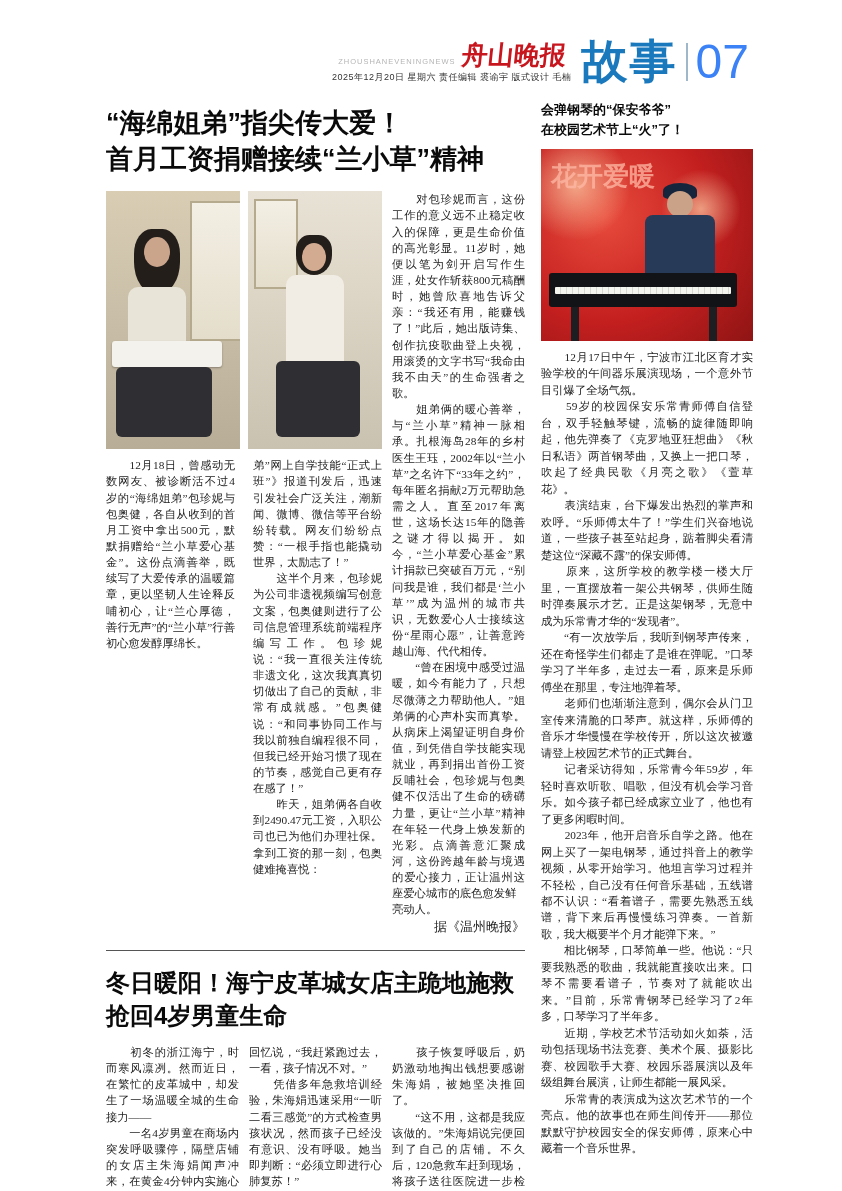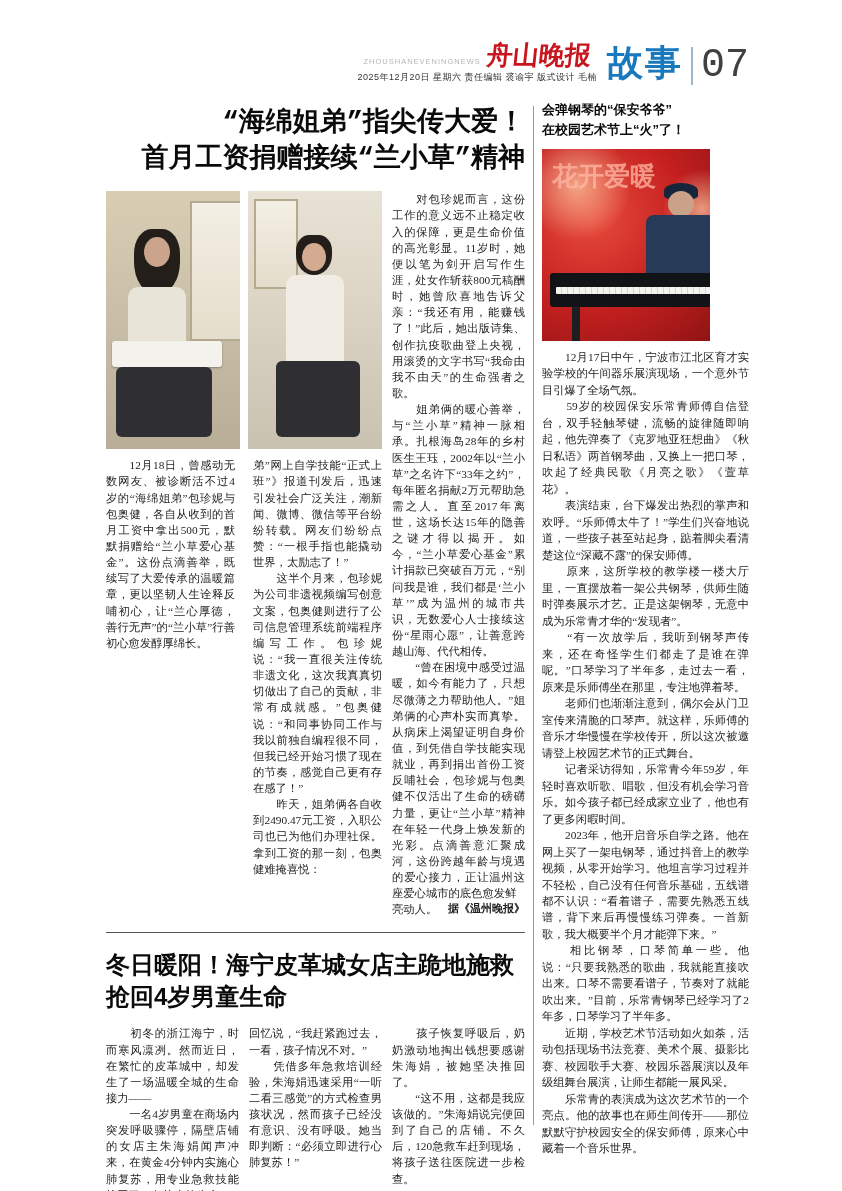--- a/index.html
+++ b/index.html
@@ -12,55 +12,55 @@
     color: #1d1d1d; overflow: hidden;
   }
   
   .masthead { display: flex; justify-content: flex-end; align-items: flex-end; gap: 10px; height: 52px; }
   .mast-left { text-align: right; padding-bottom: 2px; }
   .mast-row1 { display: flex; justify-content: center; align-items: baseline; gap: 6px; }
   .mast-en { font-family: "Liberation Sans", sans-serif; font-size: 7.5px; letter-spacing: 1px; color: #b5b5b5; }
   .mast-cn { font-family: "Liberation Sans", sans-serif; font-size: 26px; font-weight: bold; color: #c8161e; transform: skewX(-6deg); line-height: 1; }
   .date-line { font-family: "Liberation Sans", sans-serif; font-size: 9px; color: #333; margin-top: 3px; letter-spacing: .5px; }
   .section-badge { display: flex; align-items: center; gap: 8px; }
-  .section-name { font-family: Liberation Mono, monospace; font-size: 36px; font-weight: 900; color: #1a79bd; line-height: 1; letter-spacing: 2px; }
+  .section-name { font-family: Liberation Serif, serif; font-size: 46px; font-weight: 900; color: #1a79bd; line-height: 1; letter-spacing: 2px; }
   .badge-sep { width: 2px; height: 38px; background: #9fb8c9; }
-  .page-num { font-family: Liberation Mono, monospace; font-size: 40px; font-weight: 400; color: #404040; line-height: 1; }
+  .page-num { font-family: Liberation Sans, sans-serif; font-size: 48px; font-weight: 400; color: #3b82f6; line-height: 1; }
   
   .content { display: flex; margin-top: 14px; }
   .left-zone { width: 420px; }
   .vrule { width: 1px; background: #9a9a9a; margin: 6px 8px 78px 8px; }
   .sidebar { width: 212px; }
   
-  .main-headline { font-family: Liberation Mono, monospace; font-weight: 900; font-size: 27px; line-height: 1.32; color: #0a0a0a; letter-spacing: 0px; margin: 6px 0 14px 0; text-align: right; }
+  .main-headline { font-family: Liberation Sans, sans-serif; font-weight: 900; font-size: 27px; line-height: 1.32; color: #0a0a0a; letter-spacing: 0px; margin: 6px 0 14px 0; }
   .bottom-headline { font-family: "Liberation Sans", sans-serif; font-weight: 900; font-size: 24px; line-height: 1.35; color: #0a0a0a; margin: 16px 0 12px 0; }
   .sidebar-headline { font-family: "Liberation Sans", sans-serif; font-weight: 900; font-size: 13px; line-height: 1.5; color: #0a0a0a; margin-bottom: 10px; }
   
   .top-body { display: flex; gap: 10px; }
   .left-sub { width: 276px; }
   .photos { display: flex; gap: 8px; margin-bottom: 8px; }
   .cols2 { display: flex; gap: 18px; }
   .text-col { width: 133px; font-size: 11.3px; line-height: 1.43; text-align: justify; }
   .cols3 { display: flex; gap: 10px; }
   .para { margin: 0; }
   .sidebar .body-text { font-size: 11.3px; line-height: 1.46; text-align: justify; }
-  .attribution { float: right; font-weight: bold; font-family: "Liberation Sans", sans-serif; font-size: 11px; }
+  .attribution { float: right; font-weight: normal; font-family: "Liberation Sans", sans-serif; font-size: 13px; }
   .section-hr { border: none; border-top: 1px solid #555; margin: 14px 0 0 0; }
   
   .photo { position: relative; overflow: hidden; background: #cfc4ae; }
   .photo-main { width: 134px; height: 258px; }
   .ph1 { background: linear-gradient(180deg, #d9cdb4 0%, #cabfa8 45%, #b8ad96 100%); }
   .ph2 { background: linear-gradient(180deg, #e8e2d6 0%, #ddd6c6 40%, #c9c2b1 100%); }
   .ph-window { position: absolute; background: linear-gradient(180deg,#f3efe4,#e4ddcb); border: 2px solid #b5a98e; }
   .ph-head { position: absolute; border-radius: 50%; background: #2a2320; }
   .ph-hair { position: absolute; background: #241e1b; border-radius: 45% 45% 60% 60%; }
   .ph-body { position: absolute; border-radius: 10px 10px 4px 4px; }
   .ph-tray { position: absolute; background: #f4f2ec; border-radius: 3px; box-shadow: 0 1px 2px rgba(0,0,0,.3); }
   .ph-chair { position: absolute; background: #2e2e33; border-radius: 6px; }
-  .photo-sidebar { width: 168px; height: 192px; background: radial-gradient(circle at 30% 35%, #e84b3c 0%, #c31f1f 55%, #8f1414 100%); margin-bottom: 8px; }
+  .photo-sidebar { width: 212px; height: 192px; background: radial-gradient(circle at 30% 35%, #e84b3c 0%, #c31f1f 55%, #8f1414 100%); margin-bottom: 8px; }
   .ps-glow { position:absolute; border-radius:50%; background: radial-gradient(circle,#ffd9b0aa,#ff7a5a00 70%); }
   .ps-banner-text { position: absolute; color: #ffb9a6; opacity:.75; font-family:"Liberation Sans",sans-serif; font-weight:900; }
   .ps-figure-body { position: absolute; background: #273a57; border-radius: 8px 8px 0 0; }
   .ps-figure-head { position: absolute; background: #caa287; border-radius: 50%; }
   .ps-figure-cap { position: absolute; background: #16253c; border-radius: 50% 50% 20% 20%; }
   .ps-keyboard-body { position: absolute; background: #111317; border-radius: 3px; }
   .ps-keys { position: absolute; background: repeating-linear-gradient(90deg, #f5f5f0 0 5px, #d8d8d2 5px 6px); height: 7px; border-radius: 1px; }
   .ps-stand { position: absolute; background: #1c1e22; }
 </style>
 </head>

